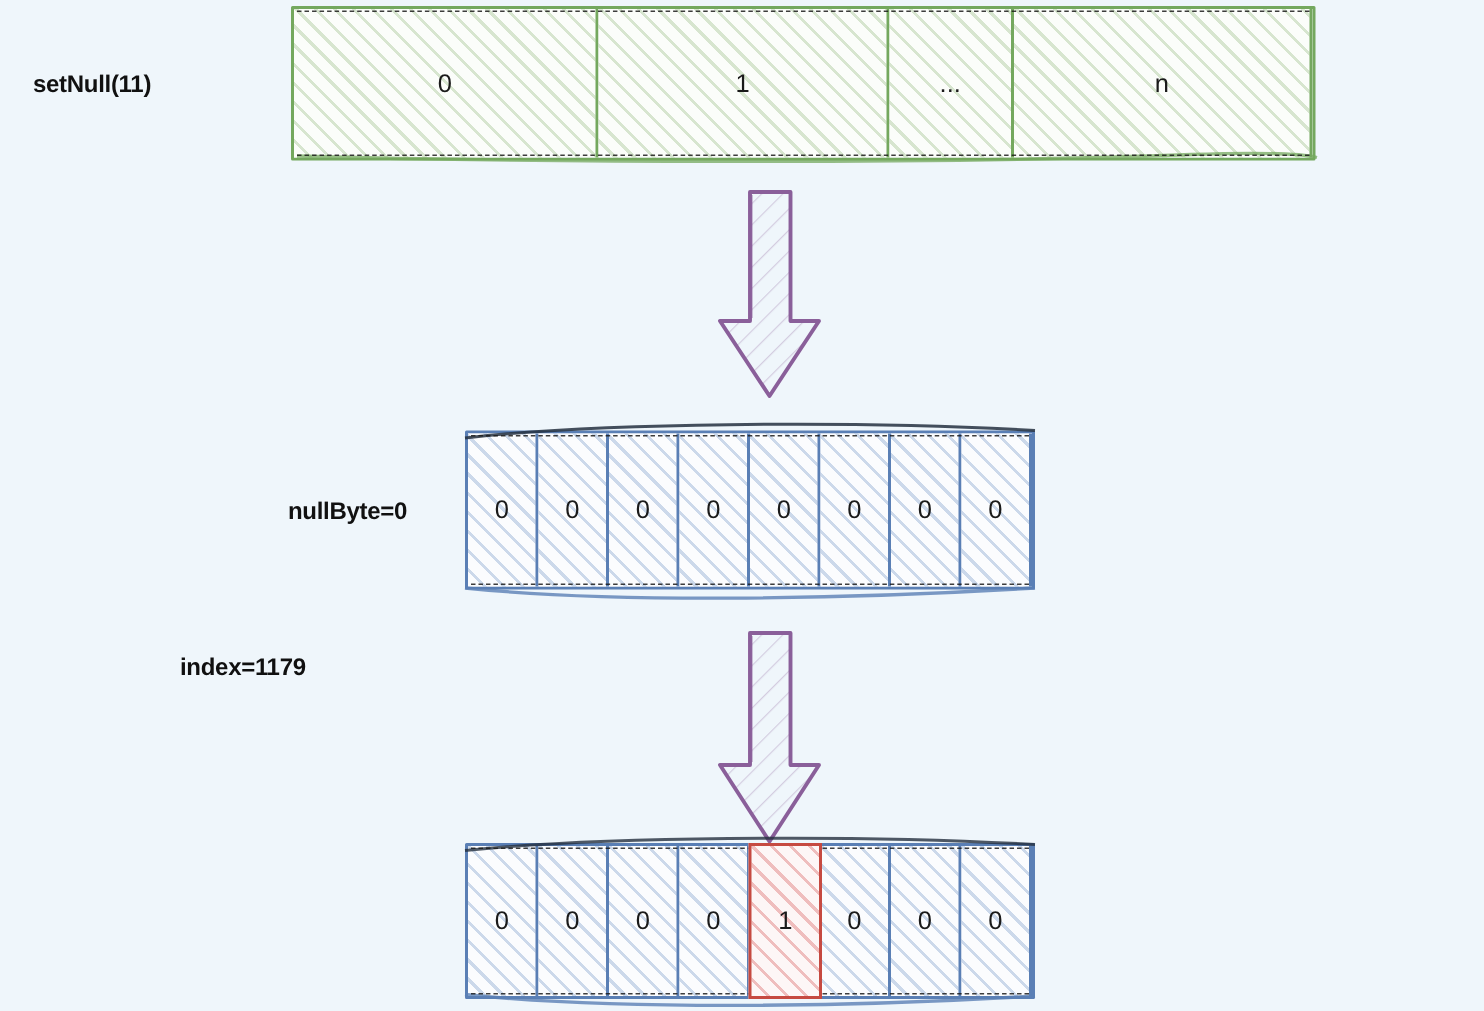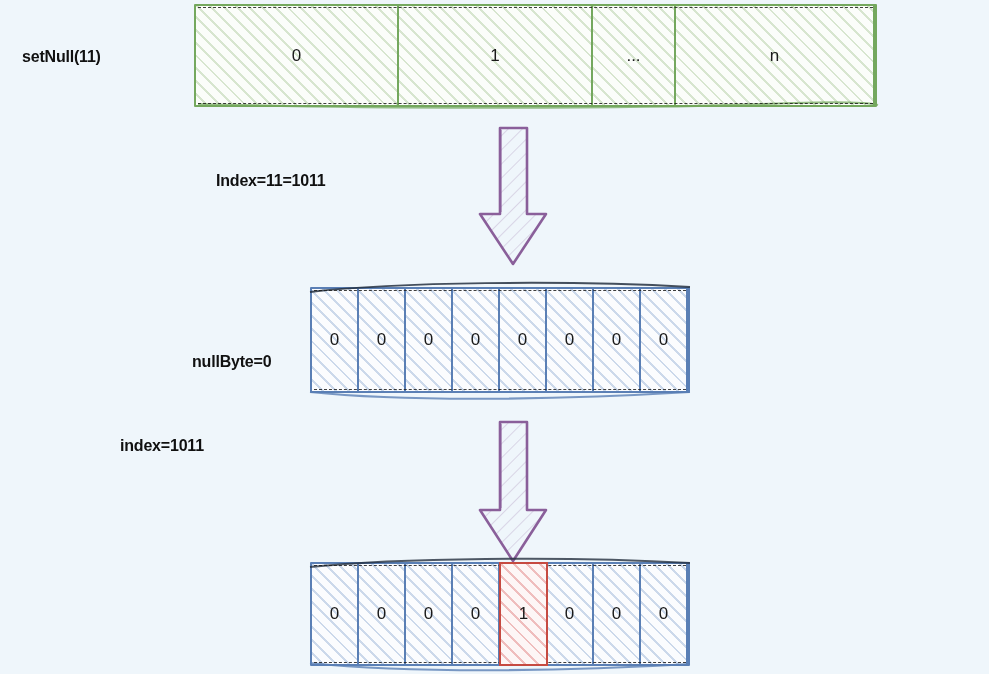--- a/index.html
+++ b/index.html
@@ -151,36 +151,35 @@
     </div>
     <div class="sketch-dash top"></div>
     <div class="sketch-dash bot"></div>
   </div>
 
   <svg class="sketch-curve" style="left:194px; top:92px;" width="690" height="24">
     <path d="M4,12 C150,16 420,18 600,11 C660,9 676,11 684,13" fill="none" stroke="#74a85e" stroke-width="2.2" opacity="0.75"></path>
   </svg>
 
   <div class="note" id="note-one" style="left:216px; top:168px;">
-    <div>Index=11=1011</div>
   </div>
 
   <div class="arrow" style="left:470px; top:124px;">
     <svg width="86" height="145" viewBox="0 0 86 145">
       <defs>
         <pattern id="hatchP1" width="10" height="10" patternUnits="userSpaceOnUse" patternTransform="rotate(45)">
           <line x1="0" y1="0" x2="0" y2="10" stroke="#8a5f9a" stroke-width="1.6" opacity="0.28"></line>
         </pattern>
       </defs>
       <path d="M30,4 L57,4 L57,90 L76,90 L43,140 L10,90 L30,90 Z" fill="url(#hatchP1)" stroke="#8a5f9a" stroke-width="2.6" stroke-linejoin="round"></path>
       <path d="M31,6 L31,88" fill="none" stroke="#8a5f9a" stroke-width="1.6" opacity="0.55"></path>
     </svg>
   </div>
 
-  <div class="label" id="label-nullbyte" style="left:192px; top:330px;margin-top:20px;">nullByte=0</div>
+  <div class="label" id="label-nullbyte" style="left:192px; top:330px;">nullByte=0</div>
 
   <div class="array array-blue" id="array-middle" style="left:310px; top:287px; width:380px; height:106px;">
     <div class="cell hatch-blue" style="flex:1 1 0;">
       <span>0</span>
       </div>
     <div class="cell hatch-blue" style="flex:1 1 0;">
       <span>0</span>
       </div>
     <div class="cell hatch-blue" style="flex:1 1 0;">
       <span>0</span>
@@ -205,21 +204,21 @@
   </div>
 
   <svg class="sketch-curve" style="left:306px; top:278px;" width="392" height="20">
     <path d="M4,14 C90,4 260,2 384,9" fill="none" stroke="#24303f" stroke-width="2" opacity="0.85"></path>
   </svg>
   <svg class="sketch-curve" style="left:306px; top:382px;" width="392" height="22">
     <path d="M4,10 C100,20 250,18 384,10" fill="none" stroke="#5a7fb5" stroke-width="2.2" opacity="0.8"></path>
   </svg>
 
   <div class="note" id="note-two" style="left:120px; top:433px;">
-    <div>index=1011</div>
+    <div>index=1179</div>
   </div>
 
   <div class="arrow" style="left:470px; top:418px;">
     <svg width="86" height="148" viewBox="0 0 86 148">
       <defs>
         <pattern id="hatchP2" width="10" height="10" patternUnits="userSpaceOnUse" patternTransform="rotate(45)">
           <line x1="0" y1="0" x2="0" y2="10" stroke="#8a5f9a" stroke-width="1.6" opacity="0.28"></line>
         </pattern>
       </defs>
       <path d="M30,4 L57,4 L57,92 L76,92 L43,143 L10,92 L30,92 Z" fill="url(#hatchP2)" stroke="#8a5f9a" stroke-width="2.6" stroke-linejoin="round"></path>

